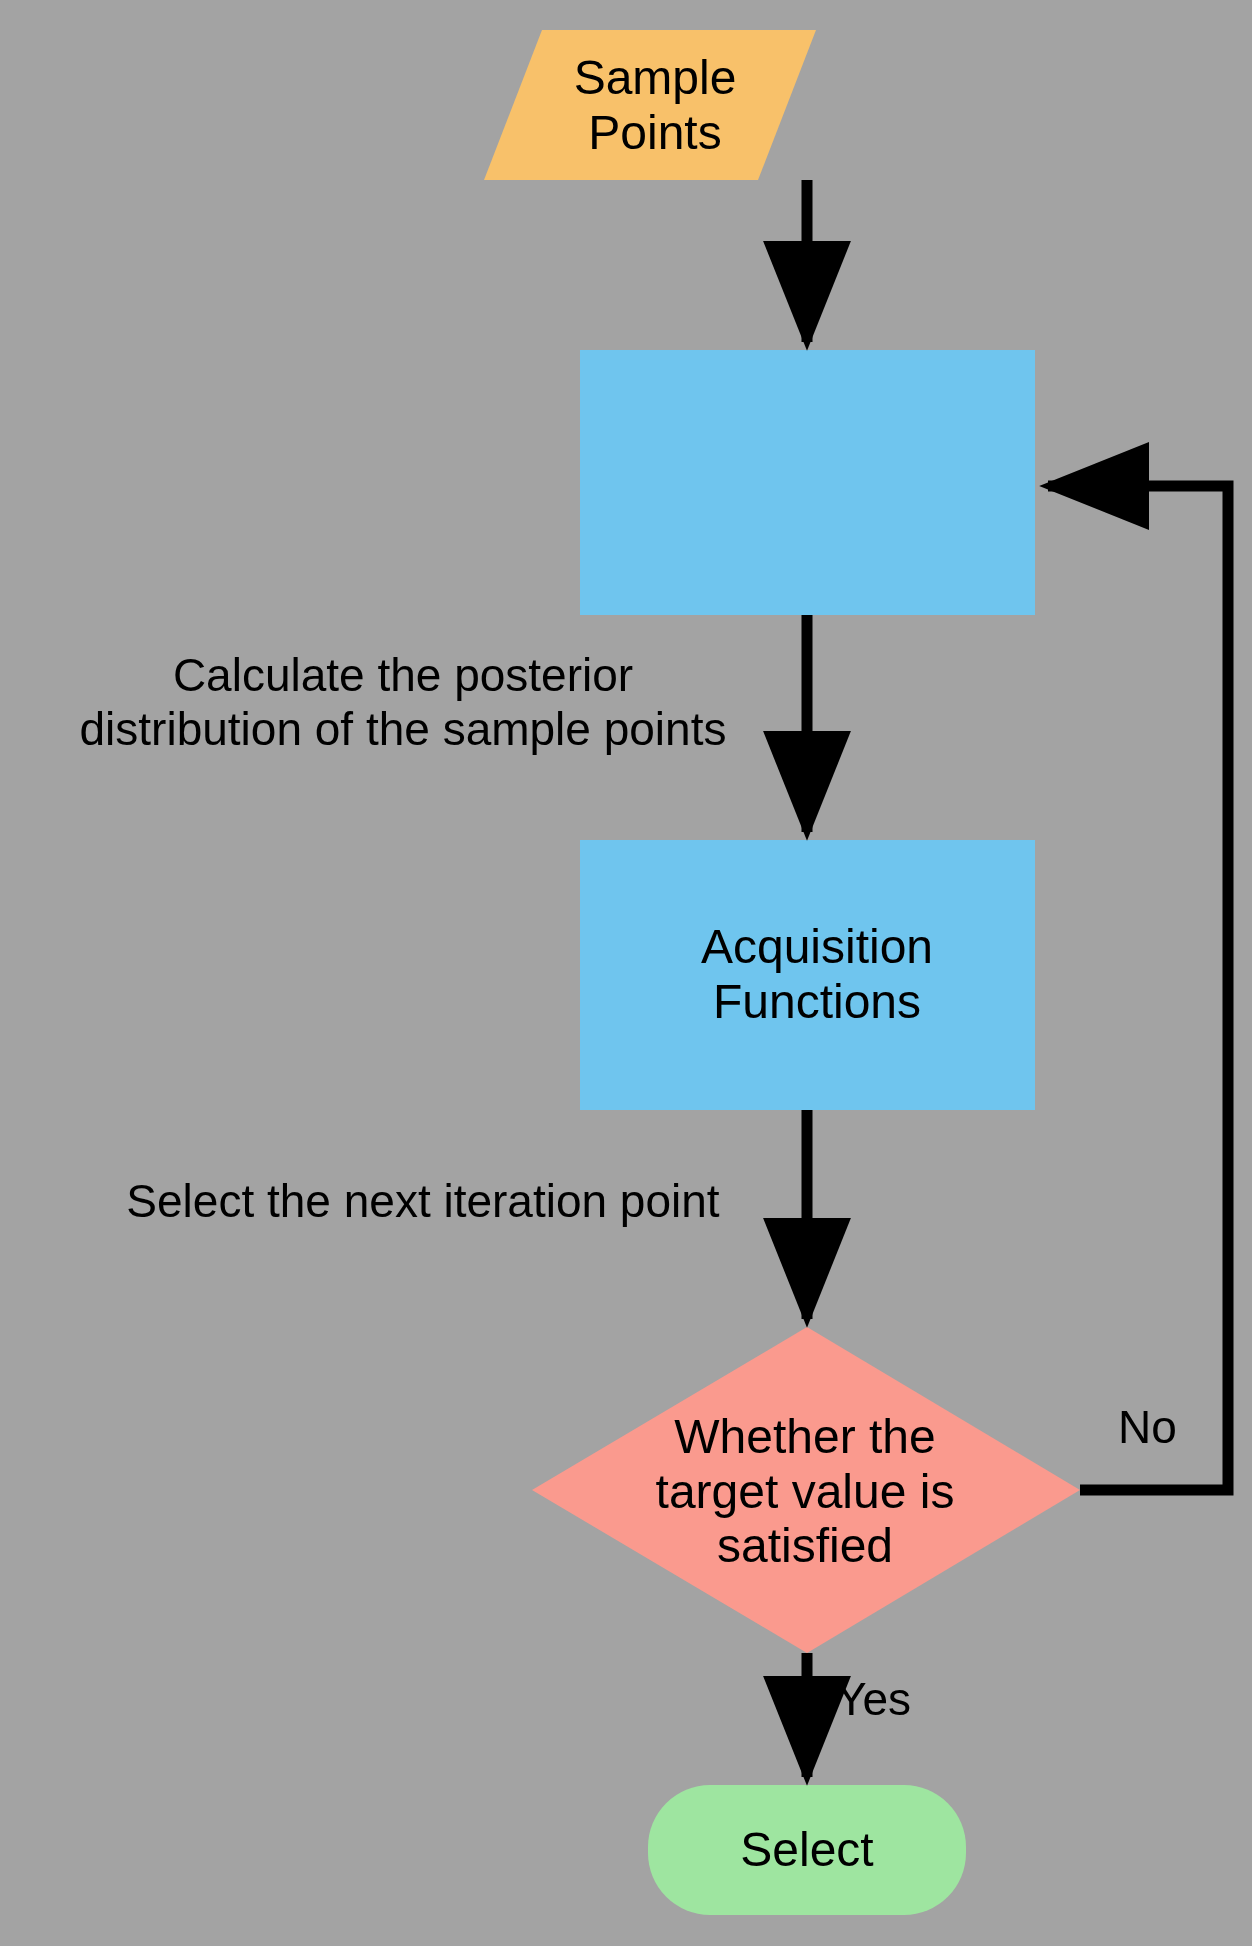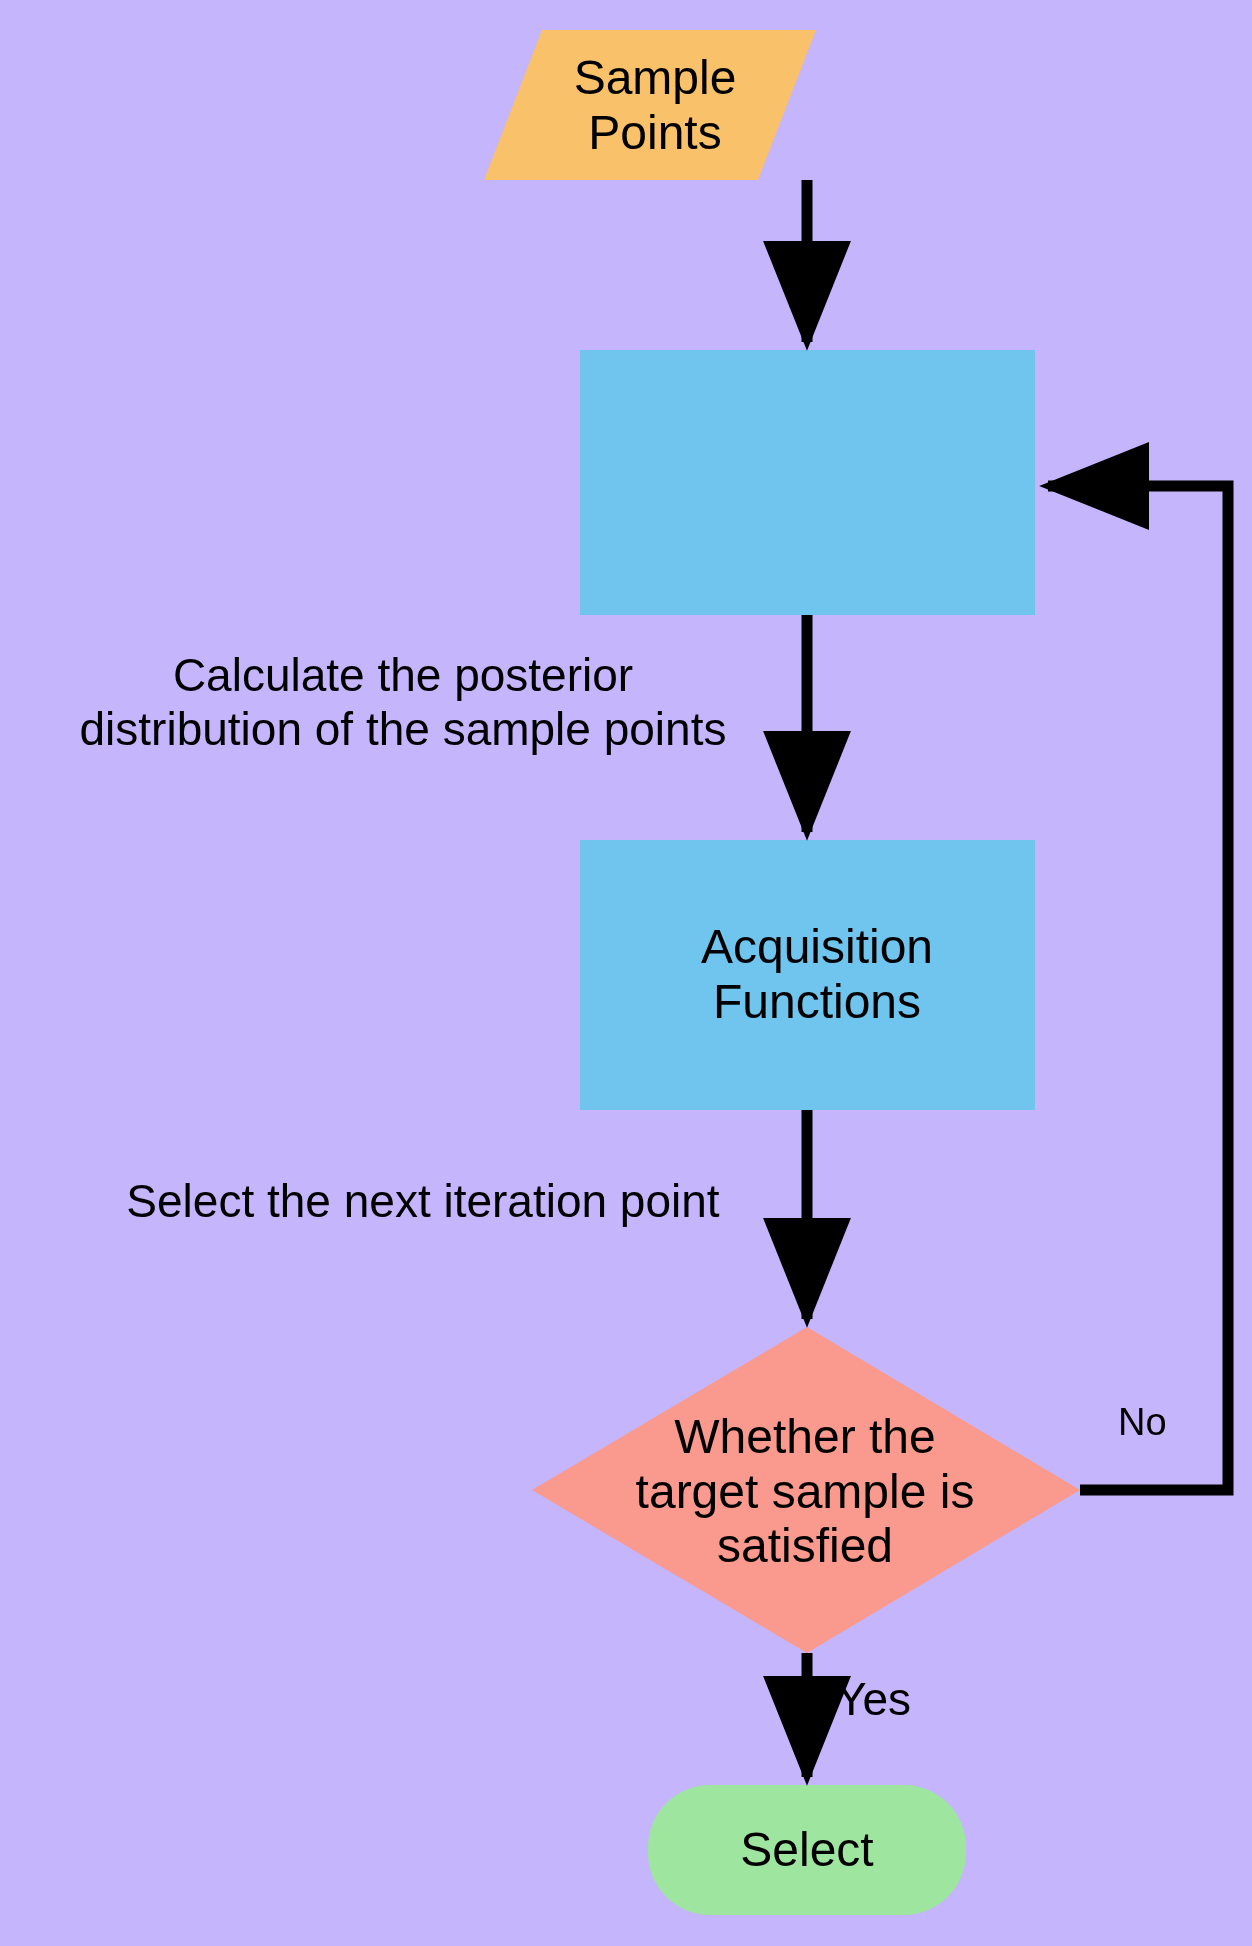--- a/index.html
+++ b/index.html
@@ -7,21 +7,21 @@
     padding: 0;
     background: #ffffff;
   }
   body {
     font-family: "Liberation Sans", sans-serif;
   }
   #canvas {
     position: relative;
     width: 1252px;
     height: 1946px;
-    background: #c4b5fd;
+    background: #a3a3a3;
     overflow: hidden;
   }
   #flow-svg {
     position: absolute;
     left: 0;
     top: 0;
     width: 1252px;
     height: 1946px;
   }
   .node-label {
@@ -72,21 +72,21 @@
     font-size: 46px;
     text-align: center;
   }
   #label-select-next {
     left: 58px; top: 1174px; width: 730px;
     font-size: 46px;
     text-align: center;
   }
   #label-no {
     left: 1118px; top: 1400px;
-    font-size: 38px;
+    font-size: 46px;
   }
   #label-yes {
     left: 836px; top: 1672px;
     font-size: 46px;
     text-align: right;
   }
 </style>
 </head>
 <body>
 
@@ -121,21 +121,21 @@
   </svg>
 
   <div class="node-label" id="label-sample-points">Sample
 Points</div>
 
 
   <div class="node-label" id="label-acquisition">Acquisition
 Functions</div>
 
   <div class="node-label" id="label-decision">Whether the
-target sample is
+target value is
 satisfied</div>
 
   <div class="node-label" id="label-output">Select</div>
 
   <div class="edge-label" id="label-posterior">Calculate the posterior
 distribution of the sample points</div>
 
   <div class="edge-label" id="label-select-next">Select the next iteration point</div>
 
   <div class="edge-label" id="label-no">No</div>

